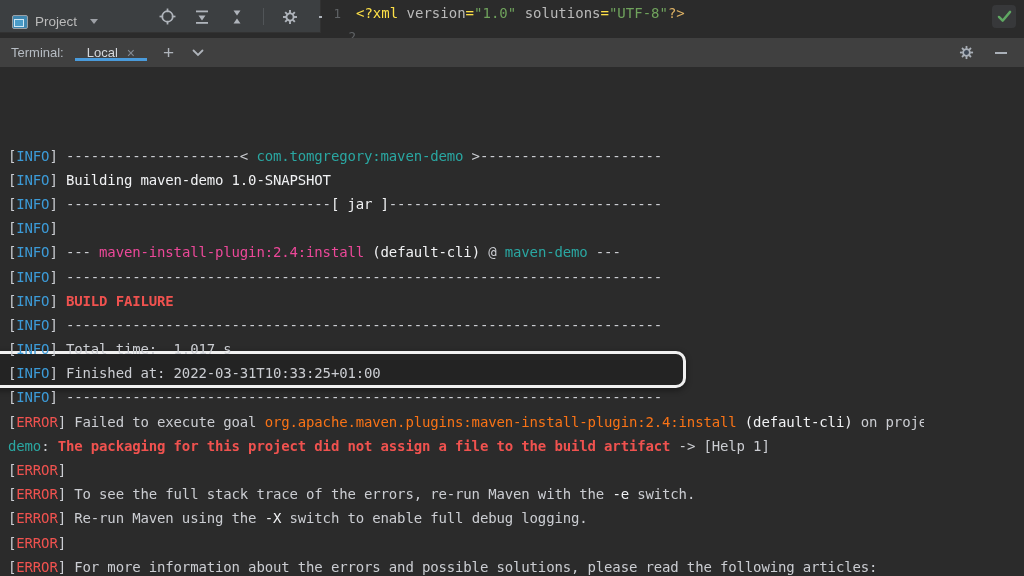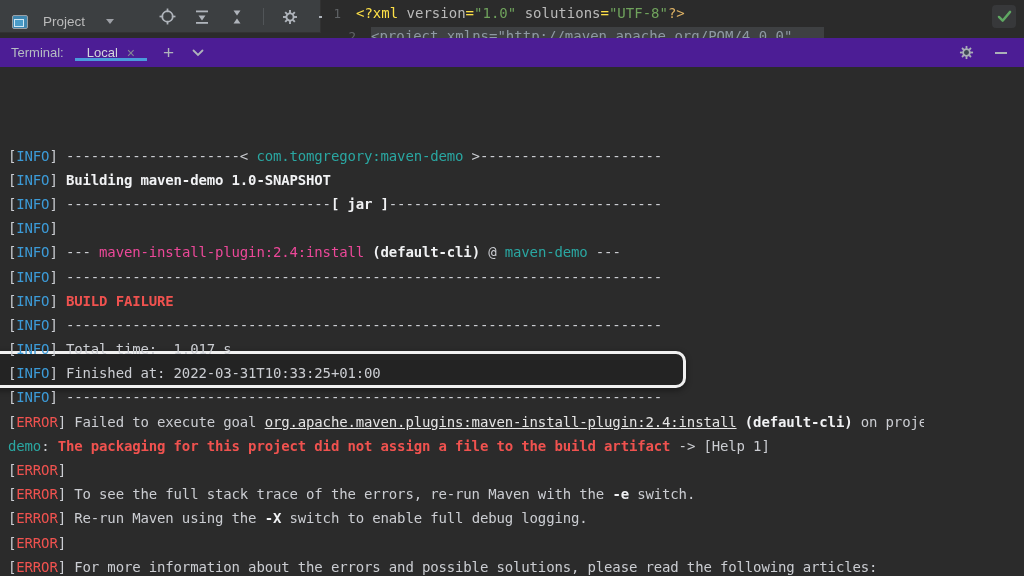--- a/index.html
+++ b/index.html
@@ -8,21 +8,21 @@
     position:relative; width:1024px; height:576px; overflow:hidden;
     background:#2b2b2b; font-family:"Liberation Sans",sans-serif;
     -webkit-font-smoothing:antialiased;
   }
   
   .project-header {
     position:absolute; top:0; left:0; width:321px; height:33px;
     background:#3c3f41; border-right:1px solid #323232; border-bottom:1px solid #323232;
     display:flex; align-items:center;
   }
-  .proj-select { display:flex; align-items:center; gap:15px; padding:11px 8px 0 12px; height:100%; cursor:pointer; }
+  .proj-select { display:flex; align-items:center; gap:7px; padding:11px 8px 0 12px; height:100%; cursor:pointer; }
   .proj-icon { width:16px; height:14px; border:1.5px solid #9aa0a6; border-radius:2px; background:#3f87b0; position:relative; }
   .proj-icon::after { content:""; position:absolute; left:1px; bottom:1px; width:8px; height:6px; border:1px solid #cfe7f5; background:#4a9cc8; }
   .proj-title { color:#bbbbbb; font-size:13.5px; }
   .dd-tri { width:0; height:0; border-left:4.5px solid transparent; border-right:4.5px solid transparent; border-top:5px solid #9da0a6; margin-left:6px; }
   .ph-icons { position:absolute; left:158px; top:0; height:33px; display:flex; align-items:center; gap:17px; }
   .tool-icon { width:18px; height:18px; display:flex; align-items:center; justify-content:center; cursor:pointer; }
   .vsep { width:1px; height:17px; background:#515558; }
   
   .editor { position:absolute; top:0; left:322px; width:702px; height:38px; background:#2b2b2b; overflow:hidden; }
   .ed-row { position:absolute; left:0; display:flex; font-family:"DejaVu Sans Mono",monospace; font-size:14px; white-space:pre; }
@@ -31,46 +31,46 @@
   .ed-code { line-height:19px; }
   .ed-line2-band { position:absolute; top:27px; left:49px; width:453px; height:11px; background:#3e4042; overflow:hidden; }
   .ed-line2-band span { display:block; margin-top:1px; font-family:"DejaVu Sans Mono",monospace; font-size:14px; color:#8e99a3; white-space:pre; }
   .lnum2-clip { position:absolute; top:27px; left:0; width:34px; height:11px; overflow:hidden; text-align:right; }
   .lnum2-clip span { color:#606366; font-family:"DejaVu Sans Mono",monospace; font-size:12.5px; }
   .insp-widget { position:absolute; top:5px; right:8px; width:24px; height:23px; background:#37383a; border-radius:4px; display:flex; align-items:center; justify-content:center; cursor:pointer; }
   .seg-xml { color:#fde047; } .seg-attr { color:#bababa; } .seg-str { color:#6fa25c; } .seg-tagy { color:#ddb164; }
   
   .term-header {
     position:absolute; top:38px; left:0; width:1024px; height:30px;
-    background:#4c1d95; border-bottom:1px solid #2b2b2b;
+    background:#404040; border-bottom:1px solid #2b2b2b;
     display:flex; align-items:center; color:#b6bcc3;
   }
   .term-label { font-size:13px; padding-left:11px; color:#b6bcc3; }
   .term-tab { position:relative; height:16px; display:flex; align-items:center; margin-left:11px; padding:0 12px; cursor:pointer; }
   .term-tab::after { content:""; position:absolute; left:0; right:0; bottom:0; height:3px; background:#4a9bdb; }
   .term-tab-label { color:#d4d7db; font-size:13px; }
   .tab-close { color:#848b94; font-size:14px; margin-left:9px; line-height:1; cursor:pointer; }
   .tab-plus { color:#afb4bb; font-size:19px; font-weight:400; margin-left:16px; cursor:pointer; line-height:1; }
   .tab-chevron { margin-left:18px; cursor:pointer; display:flex; }
   .th-right { margin-left:auto; display:flex; align-items:center; gap:17px; padding-right:14px; }
   
   .term-body {
     position:absolute; top:68px; left:0; width:924px; height:508px;
     background:#2b2b2b; padding:3px 0 0 8px; overflow:hidden;
     font-family:"DejaVu Sans Mono",monospace; font-size:14px; letter-spacing:-0.15px;
     line-height:24.2px; white-space:pre;
   }
   .trow { height:24.2px; position:relative; z-index:1; }
   .seg-d   { color:#cbcdd2; }
-  .seg-b   { color:#f1f2f4; font-weight:700; }
+  .seg-b   { color:#f1f2f4; font-weight:400; }
   .seg-info{ color:#3c9bd8; }
   .seg-err { color:#f0524f; }
   .seg-red { color:#f0524f; font-weight:700; }
   .seg-grn { color:#ec4899; }
-  .seg-grnU{ color:#e5e5e5; text-decoration:underline; }
+  .seg-grnU{ color:#f97316; }
   .seg-cyn { color:#2aa7a2; }
   .annot-box {
     position:absolute; z-index:0; left:-14px; top:283px; width:700px; height:37px;
     background:#232323; border:3px solid #f0f0f0; border-radius:10px;
     box-shadow:0 2px 6px rgba(0,0,0,0.45); pointer-events:none;
   }
   svg { display:block; }
 </style>
 </head>
 <body>
@@ -131,23 +131,20 @@
   </div>
 
   <div class="editor">
     <div class="ed-row ed-row1">
       <span class="lnum">1</span>
       <span class="ed-code" id="ed-line1-code"><span class="seg-xml">&lt;?xml </span><span class="seg-attr">version</span><span class="seg-xml">=</span><span class="seg-str">"1.0"</span><span class="seg-xml"> </span><span class="seg-attr">solutions</span><span class="seg-xml">=</span><span class="seg-str">"UTF-8"</span><span class="seg-tagy">?&gt;</span></span>
     </div>
     <div class="lnum2-clip">
       <span>2</span>
     </div>
-    <div class="ed-line2-band">
-      <span>&lt;project xmlns="http://maven.apache.org/POM/4.0.0"</span>
-    </div>
     <div class="insp-widget">
       <svg width="15" height="13" viewBox="0 0 16 14">
         <polyline points="2,7.5 6,11.5 14,2" fill="none" stroke="#5fa762" stroke-width="2.6" stroke-linecap="round" stroke-linejoin="round"></polyline>
       </svg>
     </div>
   </div>
 
   <div class="term-header">
     <span class="term-label">Terminal:</span>
     <div class="term-tab">

